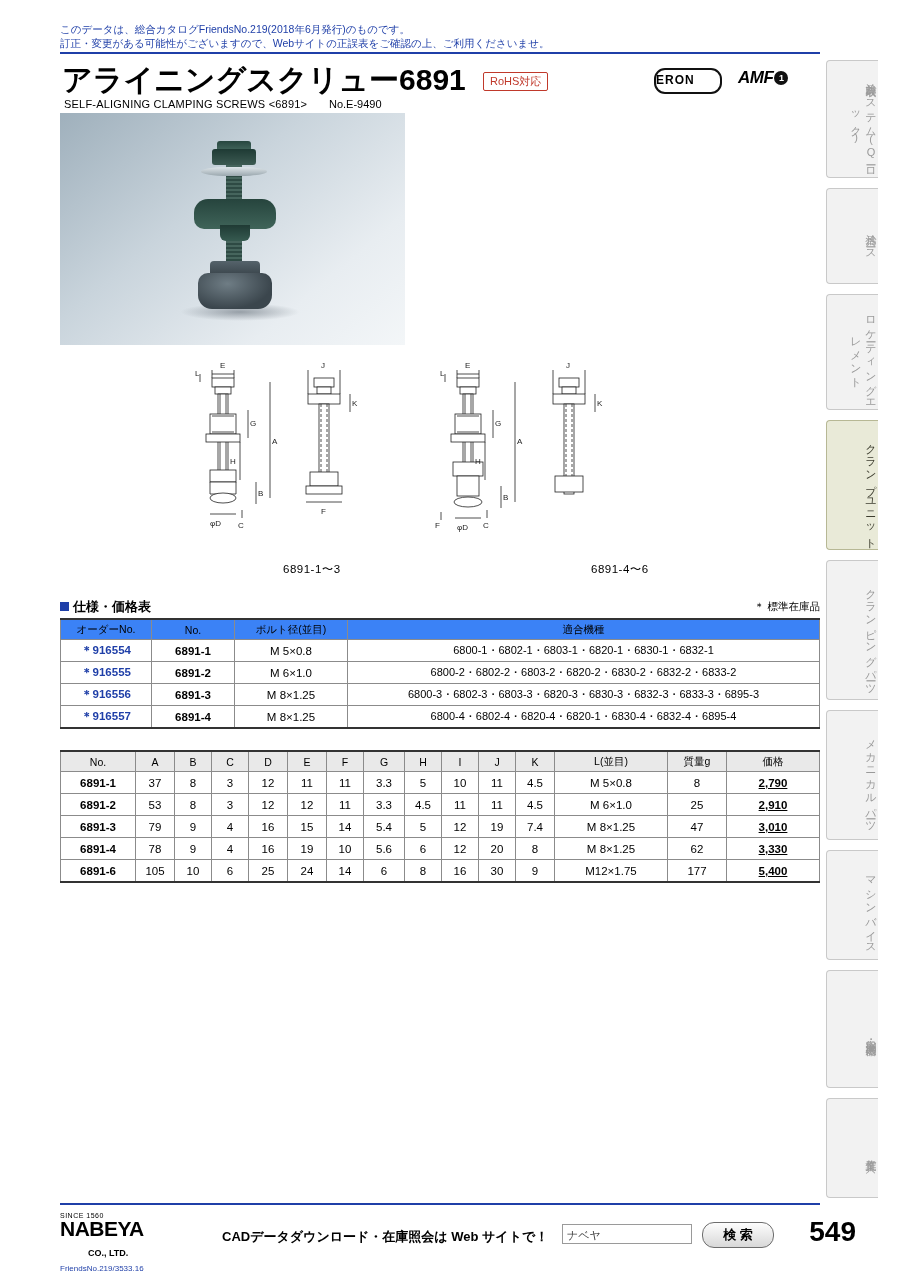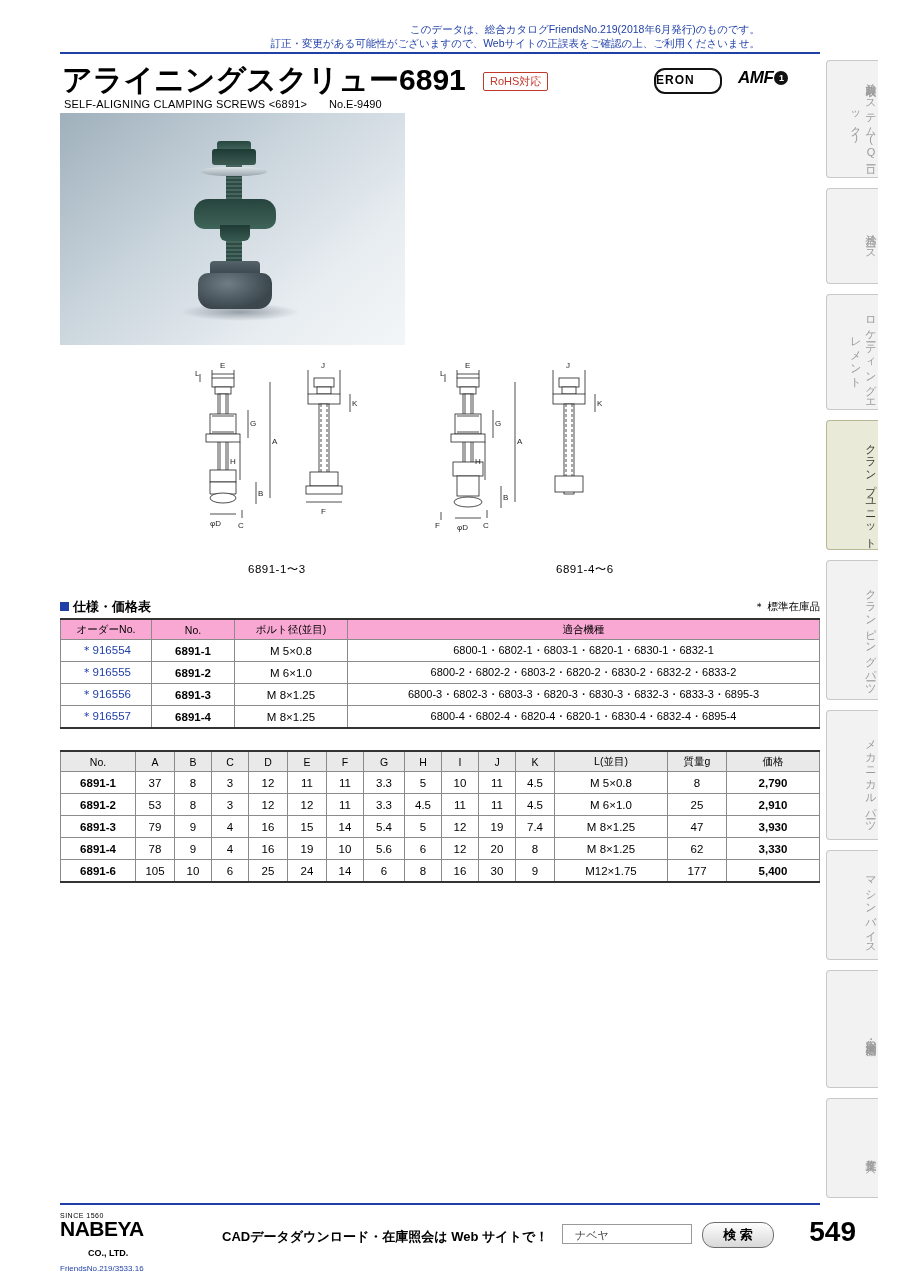--- a/index.html
+++ b/index.html
@@ -24,21 +24,21 @@
 
   
   .notice {
     position: absolute;
     left: 60px;
     top: 22px;
     width: 700px;
     font-size: 10.5px;
     line-height: 14px;
     color: #1f3fa8;
-    text-align: right;
+    text-align: left;
   }
 
   .header-rule {
     position: absolute;
     left: 60px;
     top: 52px;
     width: 760px;
     height: 2px;
     background: #1f3fa8;
   }
@@ -195,20 +195,21 @@
     position: absolute;
     left: 170px;
     top: 352px;
     width: 530px;
     height: 235px;
   }
   .draw-cap {
     position: absolute;
     font-size: 11.5px;
     letter-spacing: 0.5px;
+    margin-left: 35px;
   }
 
   
   .sec-head {
     position: absolute;
     left: 60px;
     top: 598px;
     font-size: 13px;
     font-weight: bold;
   }
@@ -230,35 +231,35 @@
     border-collapse: collapse;
     font-size: 11px;
   }
   .tbl1 {
     position: absolute;
     left: 60px;
     top: 618px;
     width: 760px;
   }
   .tbl1 th {
-    background: #f9a8d4;
+    background: #3b82f6;
     border: 1px solid #8b8b8b;
     font-weight: normal;
     height: 17px;
     font-size: 10.5px;
   }
   .tbl1 td {
     border: 1px solid #8b8b8b;
     height: 19px;
     text-align: center;
     font-size: 11.5px;
   }
   .tbl1 td.order {
     color: #1f3fa8;
-    font-weight: normal;
+    font-weight: bold;
   }
   .tbl1 td.no {
     font-weight: bold;
   }
   .tbl1 td.fit {
     font-size: 11px;
   }
 
   .tbl2 {
     position: absolute;
@@ -279,20 +280,21 @@
     height: 19px;
     text-align: center;
     font-size: 11.5px;
   }
   .tbl2 td.no {
     font-weight: bold;
   }
   .tbl2 td.price {
     font-weight: bold;
     text-align: center;
+    text-decoration: underline;
   }
   .tbl2 tr:last-child td { border-bottom: 2px solid #333; }
   .tbl1 tr:last-child td { border-bottom: 2px solid #333; }
   .tbl1 thead th { border-top: 2px solid #333; }
 
   
   .tabs {
     position: absolute;
     left: 826px;
     top: 60px;
@@ -364,21 +366,21 @@
     position: absolute;
     left: 562px;
     top: 1224px;
     width: 130px;
     height: 20px;
     border: 1px solid #9a9a9a;
     background: #fff;
     font-size: 11px;
     color: #444;
     line-height: 20px;
-    padding-left: 12px;
+    padding-left: 4px;
     box-sizing: border-box;
   }
   .searchbtn {
     position: absolute;
     left: 702px;
     top: 1222px;
     width: 70px;
     height: 24px;
     background: linear-gradient(#fdfdfd,#d8d8d8);
     border: 1px solid #6d6d6d;
@@ -668,21 +670,21 @@
         <td>16</td>
         <td>15</td>
         <td>14</td>
         <td>5.4</td>
         <td>5</td>
         <td>12</td>
         <td>19</td>
         <td>7.4</td>
         <td>M  8×1.25</td>
         <td>47</td>
-        <td class="price">3,930</td>
+        <td class="price">3,010</td>
       </tr>
       <tr>
         <td class="no">6891-4</td>
         <td>78</td>
         <td>9</td>
         <td>4</td>
         <td>16</td>
         <td>19</td>
         <td>10</td>
         <td>5.6</td>

